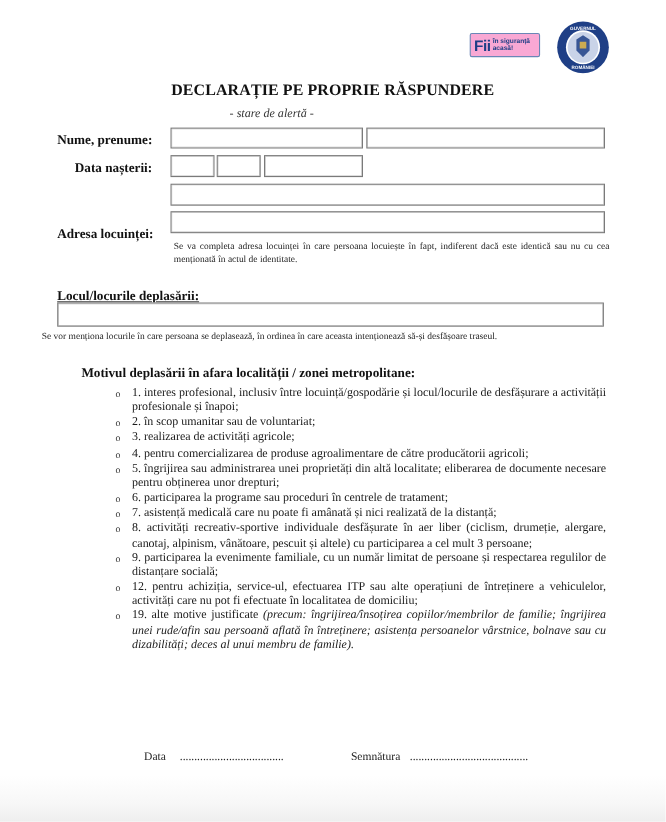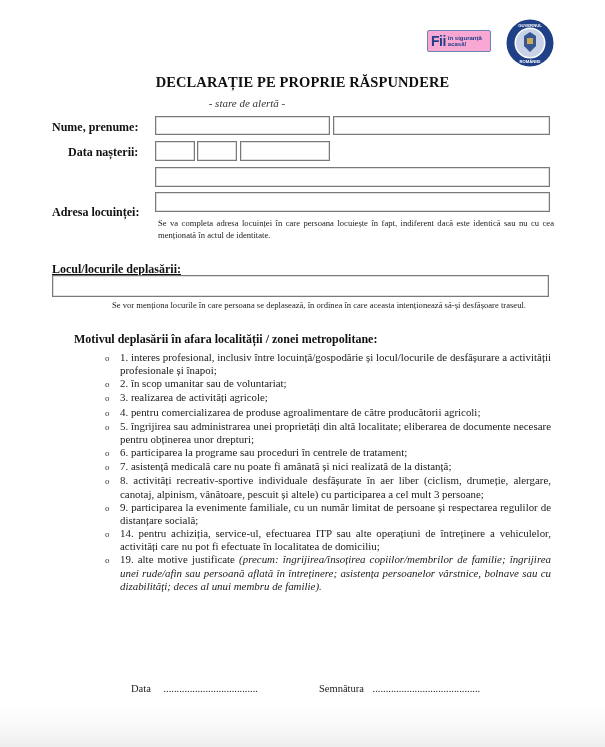--- a/index.html
+++ b/index.html
@@ -63,21 +63,21 @@
 <div class="abs box" style="left:197px; top:141px; width:40px; height:20px;"></div>
 <div class="abs box" style="left:240px; top:141px; width:90px; height:20px;"></div>
 
 <div class="abs label" style="left:52px; top:171px;margin-top:34px;">Adresa locuinței:</div>
 <div class="abs box" style="left:155px; top:167px; width:395px; height:20px;"></div>
 <div class="abs box" style="left:155px; top:192px; width:395px; height:20px;"></div>
 <div class="abs note" style="left:158px; top:217px; width:396px; text-align:justify;">Se va completa adresa locuinței în care persoana locuiește în fapt, indiferent dacă este identică sau nu cu cea menționată în actul de identitate.</div>
 
 <div class="abs label" style="left:52px; top:262px; text-decoration: underline;">Locul/locurile deplasării:</div>
 <div class="abs box" style="left:52px; top:275px; width:497px; height:22px;"></div>
-<div class="abs note" style="left:64px; top:299px; width:510px; white-space:nowrap;text-align:center;">Se vor menționa locurile în care persoana se deplasează, în ordinea în care aceasta intenționează să-și desfășoare traseul.</div>
+<div class="abs note" style="left:38px; top:299px; width:510px; white-space:nowrap;">Se vor menționa locurile în care persoana se deplasează, în ordinea în care aceasta intenționează să-și desfășoare traseul.</div>
 
 <div class="abs label" style="left:52px; top:332px;margin-left:22px;">Motivul deplasării în afara localității / zonei metropolitane:</div>
 
 <div class="abs list">
   <div class="li">
       <span class="bul">o</span>
       <span class="txt">1. interes profesional, inclusiv între locuință/gospodărie și locul/locurile de desfășurare a activității profesionale și înapoi;</span>
     </div>
   <div class="li">
       <span class="bul">o</span>
@@ -106,21 +106,21 @@
   <div class="li">
       <span class="bul">o</span>
       <span class="txt">8. activități recreativ-sportive individuale desfășurate în aer liber (ciclism, drumeție, alergare, canotaj, alpinism, vânătoare, pescuit și altele) cu participarea a cel mult 3 persoane;</span>
     </div>
   <div class="li">
       <span class="bul">o</span>
       <span class="txt">9. participarea la evenimente familiale, cu un număr limitat de persoane și respectarea regulilor de distanțare socială;</span>
     </div>
   <div class="li">
       <span class="bul">o</span>
-      <span class="txt">14. pentru achiziția, service-ul, efectuarea ITP sau alte operațiuni de întreținere a vehiculelor, activități care nu pot fi efectuate în localitatea de domiciliu;</span>
+      <span class="txt">12. pentru achiziția, service-ul, efectuarea ITP sau alte operațiuni de întreținere a vehiculelor, activități care nu pot fi efectuate în localitatea de domiciliu;</span>
     </div>
   <div class="li">
       <span class="bul">o</span>
       <span class="txt"><span>19. alte motive justificate </span><i>(precum: îngrijirea/însoțirea copiilor/membrilor de familie; îngrijirea unei rude/afin sau persoană aflată în întreținere; asistența persoanelor vârstnice, bolnave sau cu dizabilități; deces al unui membru de familie).</i></span>
     </div>
 </div>
 
 <div class="abs sig" style="left:95px; top:683px;margin-left:36px;">
   <span>Data</span>
   <span style="margin-left:10px;">....................................</span>

